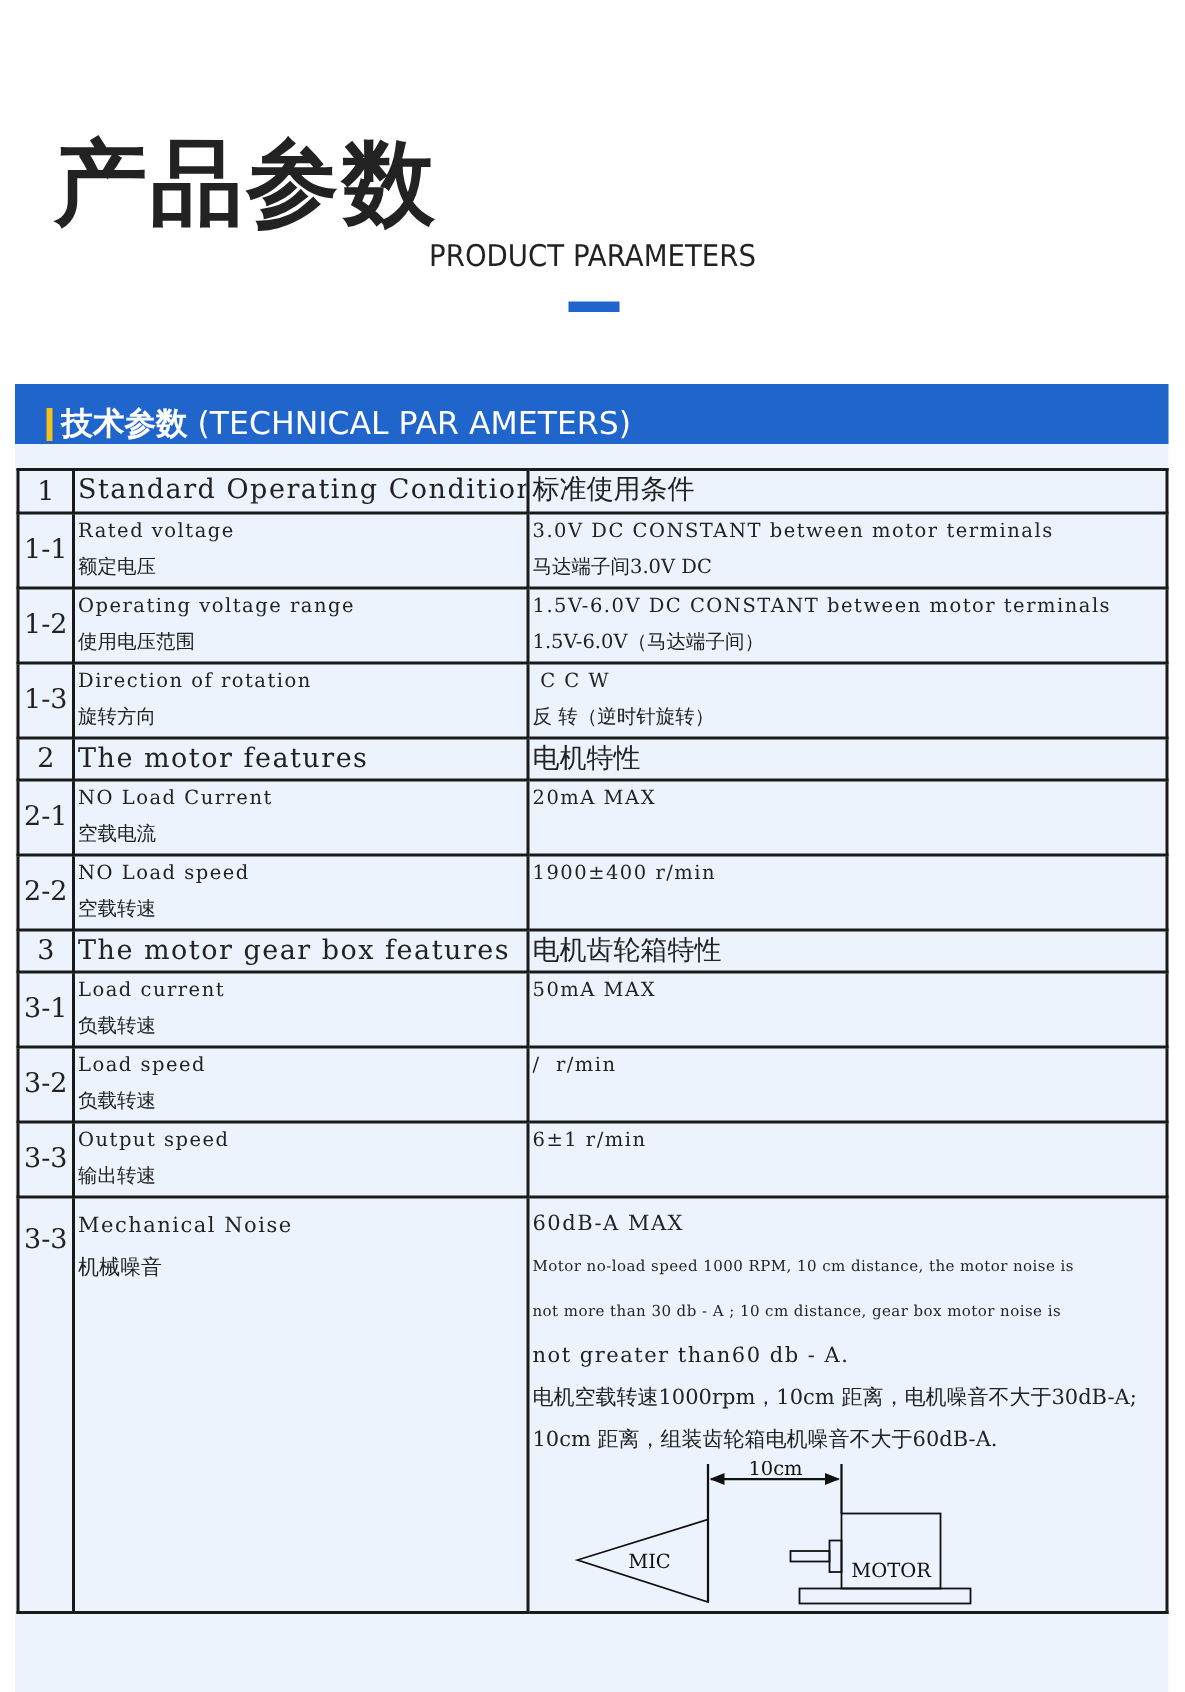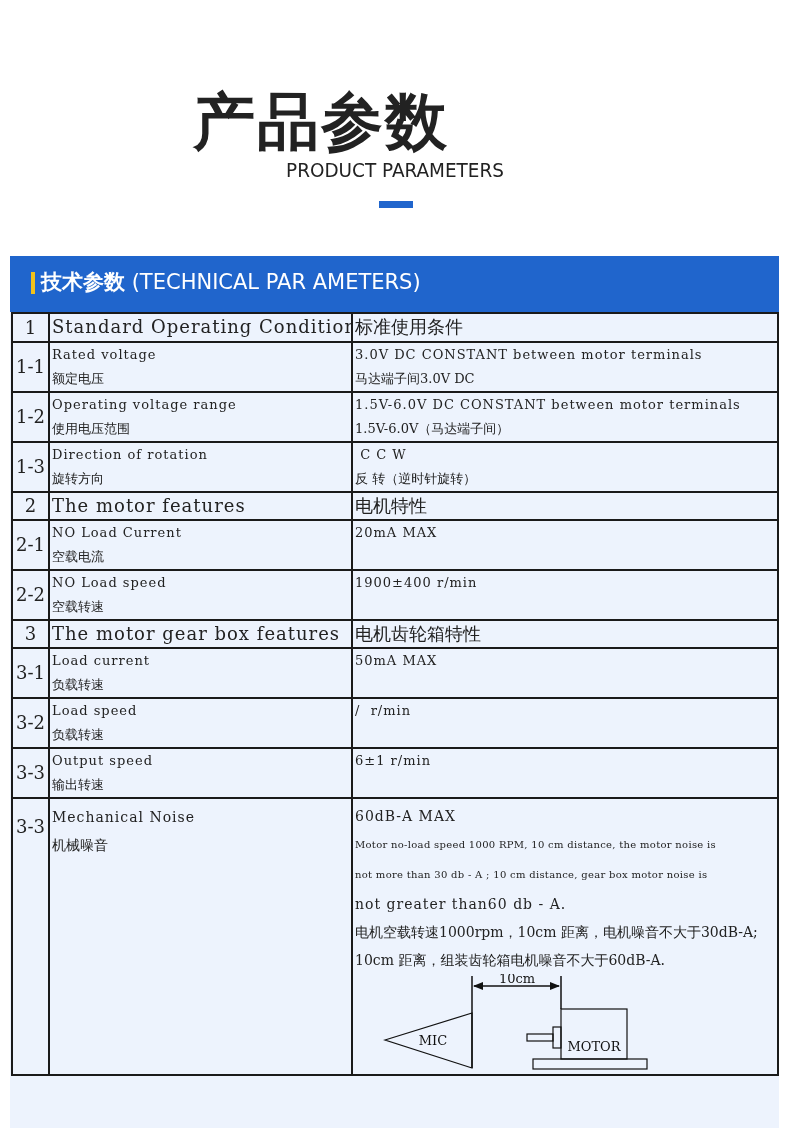--- a/index.html
+++ b/index.html
@@ -1,24 +1,24 @@
 <!DOCTYPE html>
 <html><head>
 <meta charset="utf-8">
 <style>
   html, body { margin:0; padding:0; }
   body { width:790px; height:1128px; background:#ffffff; position:relative; overflow:hidden;
          font-family: "DejaVu Serif", serif; color:#222; }
-  .hero-cn { position:absolute; left:0; top:86px; width:642px; text-align:center;
-             font-family:"DejaVu Sans", sans-serif; font-weight:bold; font-size:62px; letter-spacing:2px; color:#222; line-height:72px; }
+  .hero-cn { position:absolute; left:0; top:86px; width:642px; text-align:left;
+             font-family:"DejaVu Sans", sans-serif; font-weight:bold; font-size:62px; letter-spacing:2px; color:#222; line-height:72px;padding-left:36px; }
   .hero-en { position:absolute; left:0; top:157px; width:790px; text-align:center;
              font-family:"DejaVu Sans", sans-serif; font-size:20px; color:#222; line-height:26px; transform:scaleX(0.92); }
   .hero-bar { position:absolute; left:379px; top:201px; width:34px; height:7px; }
   .panel { position:absolute; left:10px; top:256px; width:769px; height:872px; background:#edf3fd; }
-  .panel-head { position:absolute; left:0; top:0; width:769px; height:56px; }
+  .panel-head { position:absolute; left:0; top:0; width:769px; height:40px; }
   .panel-head .accent { position:absolute; left:21px; top:16px; width:4px; height:22px; }
   .panel-head .title { position:absolute; left:31px; top:10px; font-family:"DejaVu Sans", sans-serif; color:#fff; font-size:21px; line-height:32px; white-space:nowrap; }
   .panel-head .title b { font-weight:bold; }
   table.spec { position:absolute; left:1px; top:56px; width:766px; border-collapse:collapse; table-layout:fixed; }
   table.spec td { border:2px solid #1a1a1a; vertical-align:top; padding:0 2px; font-size:13px; line-height:24px; white-space:nowrap; overflow:hidden; }
   table.spec td.num { text-align:center; vertical-align:middle; padding:0; font-size:18px; }
   table.spec tr.sec td { font-size:18px; line-height:26px; padding-top:0; }
   table.spec tr.sec td.num { font-size:18px; }
   .en { display:block; letter-spacing:1px; }
   .cn { display:block; }

